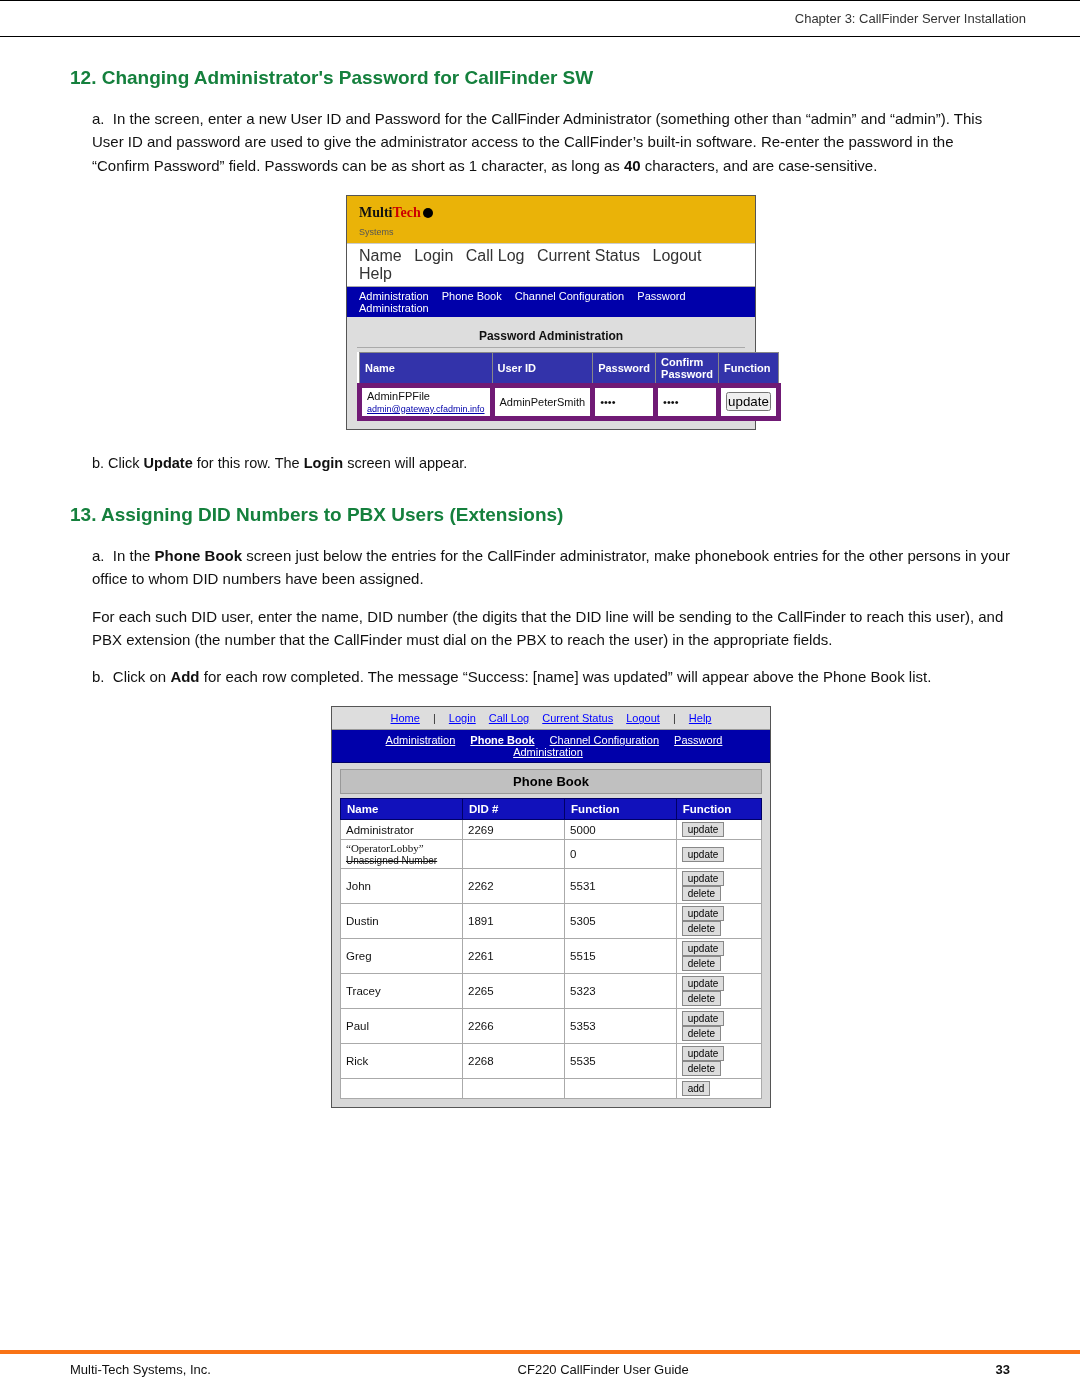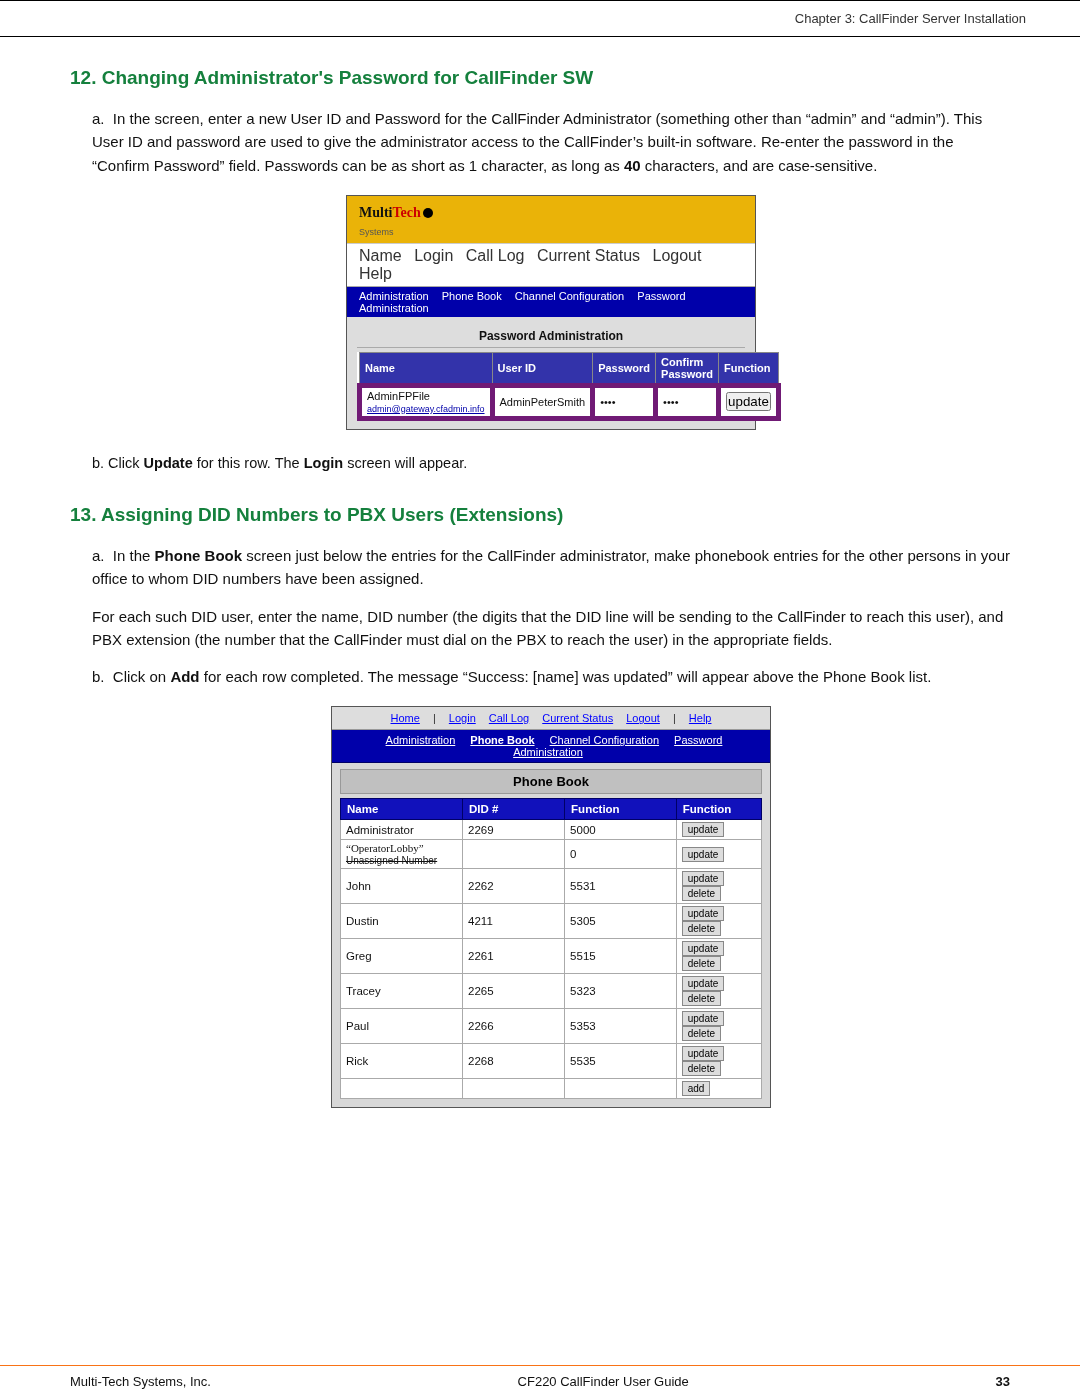--- a/index.html
+++ b/index.html
@@ -246,24 +246,24 @@
     }
 
     .click-note {
       margin-top: 16px;
       font-size: 14.5px;
     }
 
     
     .page-footer {
       position: absolute;
-      bottom: 0;
+      bottom: 12px;
       left: 0;
       right: 0;
-      border-top: 1px solid #f97316;
+      border-top: 4px solid #f97316;
       padding: 8px 70px;
       display: flex;
       justify-content: space-between;
       align-items: center;
       font-size: 13px;
     }
 
     .footer-center {
       text-align: left;
     }
@@ -408,21 +408,21 @@
                   <td><button class="btn-update">update</button></td>
                 </tr>
                 <tr>
                   <td>John</td>
                   <td>2262</td>
                   <td>5531</td>
                   <td><button class="btn-update">update</button> <button class="btn-delete">delete</button></td>
                 </tr>
                 <tr>
                   <td>Dustin</td>
-                  <td>4211</td>
+                  <td>1891</td>
                   <td>5305</td>
                   <td><button class="btn-update">update</button> <button class="btn-delete">delete</button></td>
                 </tr>
                 <tr>
                   <td>Greg</td>
                   <td>2261</td>
                   <td>5515</td>
                   <td><button class="btn-update">update</button> <button class="btn-delete">delete</button></td>
                 </tr>
                 <tr>

